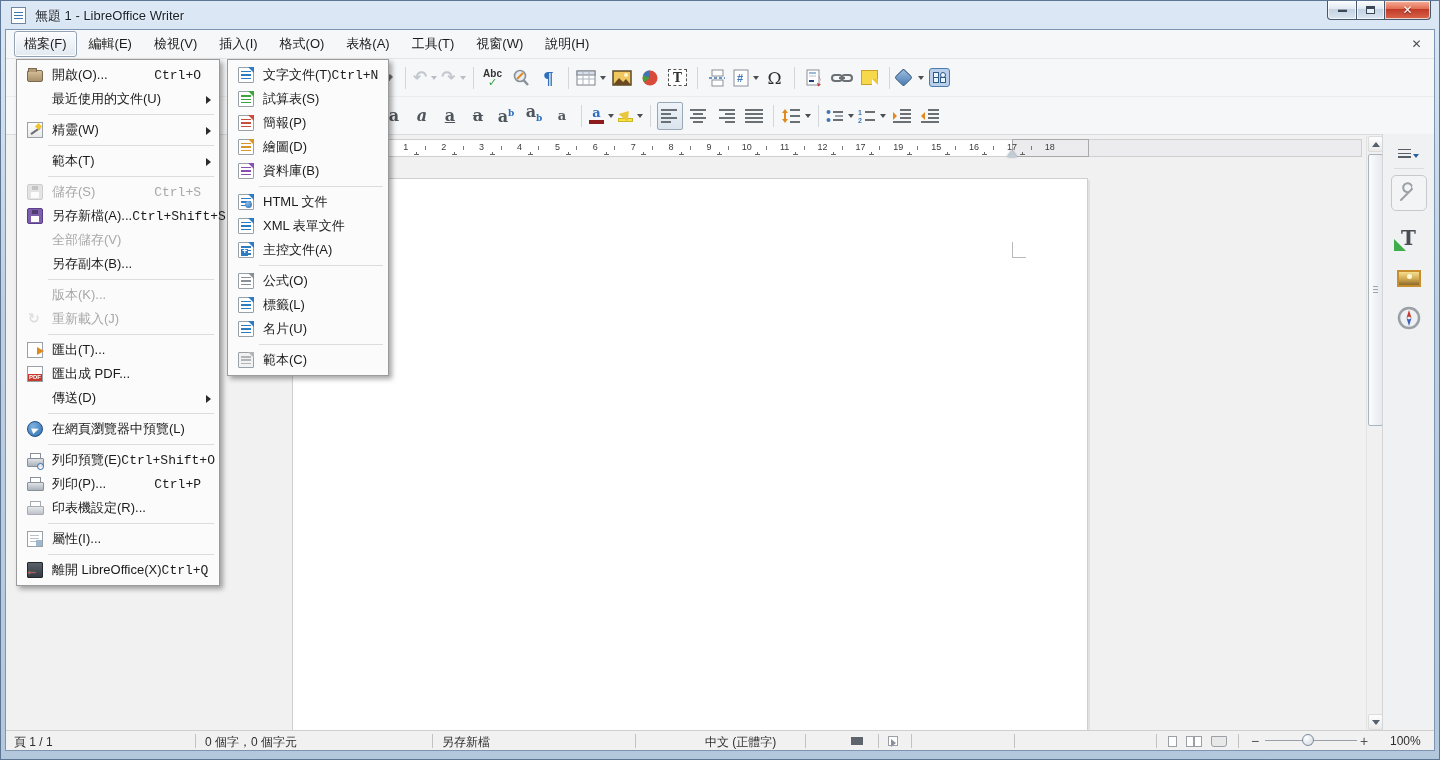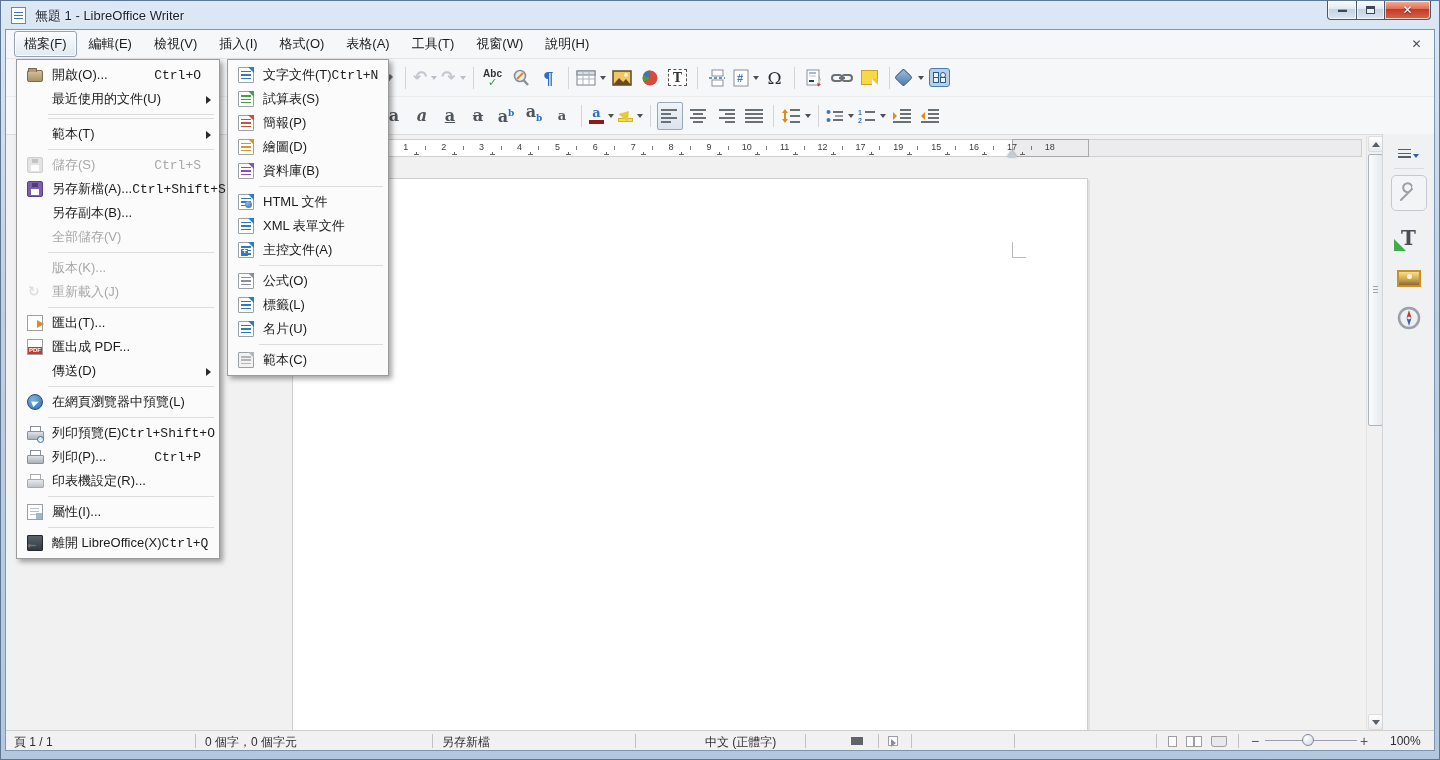--- a/index.html
+++ b/index.html
@@ -630,20 +630,27 @@
           </span>
         <span class="mlabel">開啟(O)...</span>
           <span class="msc">Ctrl+O</span>
       </div>
       <div class="mrow">
         <span class="mic"></span>
           <span class="mlabel">最近使用的文件(U)</span>
           <span class="marr"></span>
       </div>
       <div class="msep"></div>
+      <div class="mrow">
+        <span class="mic">
+            <span class="ic ic-wizard"></span>
+          </span>
+        <span class="mlabel">精靈(W)</span>
+          <span class="marr"></span>
+      </div>
       <div class="msep"></div>
       <div class="mrow">
         <span class="mic"></span>
           <span class="mlabel">範本(T)</span>
           <span class="marr"></span>
       </div>
       <div class="msep"></div>
       <div class="mrow dis">
         <span class="mic">
             <span class="ic ic-floppy gray"></span>
@@ -651,28 +658,28 @@
         <span class="mlabel">儲存(S)</span>
           <span class="msc">Ctrl+S</span>
       </div>
       <div class="mrow">
         <span class="mic">
             <span class="ic ic-floppy purple"></span>
           </span>
         <span class="mlabel">另存新檔(A)...</span>
           <span class="msc">Ctrl+Shift+S</span>
       </div>
-      <div class="mrow">
-        <span class="mic"></span>
-          <span class="mlabel">另存副本(B)...</span>
-      </div>
       <div class="mrow dis">
         <span class="mic"></span>
           <span class="mlabel">全部儲存(V)</span>
       </div>
+      <div class="mrow">
+        <span class="mic"></span>
+          <span class="mlabel">另存副本(B)...</span>
+      </div>
       <div class="msep"></div>
       <div class="mrow dis">
         <span class="mic"></span>
           <span class="mlabel">版本(K)...</span>
       </div>
       <div class="mrow dis">
         <span class="mic">
             <span class="ic ic-reload"></span>
           </span>
         <span class="mlabel">重新載入(J)</span>

